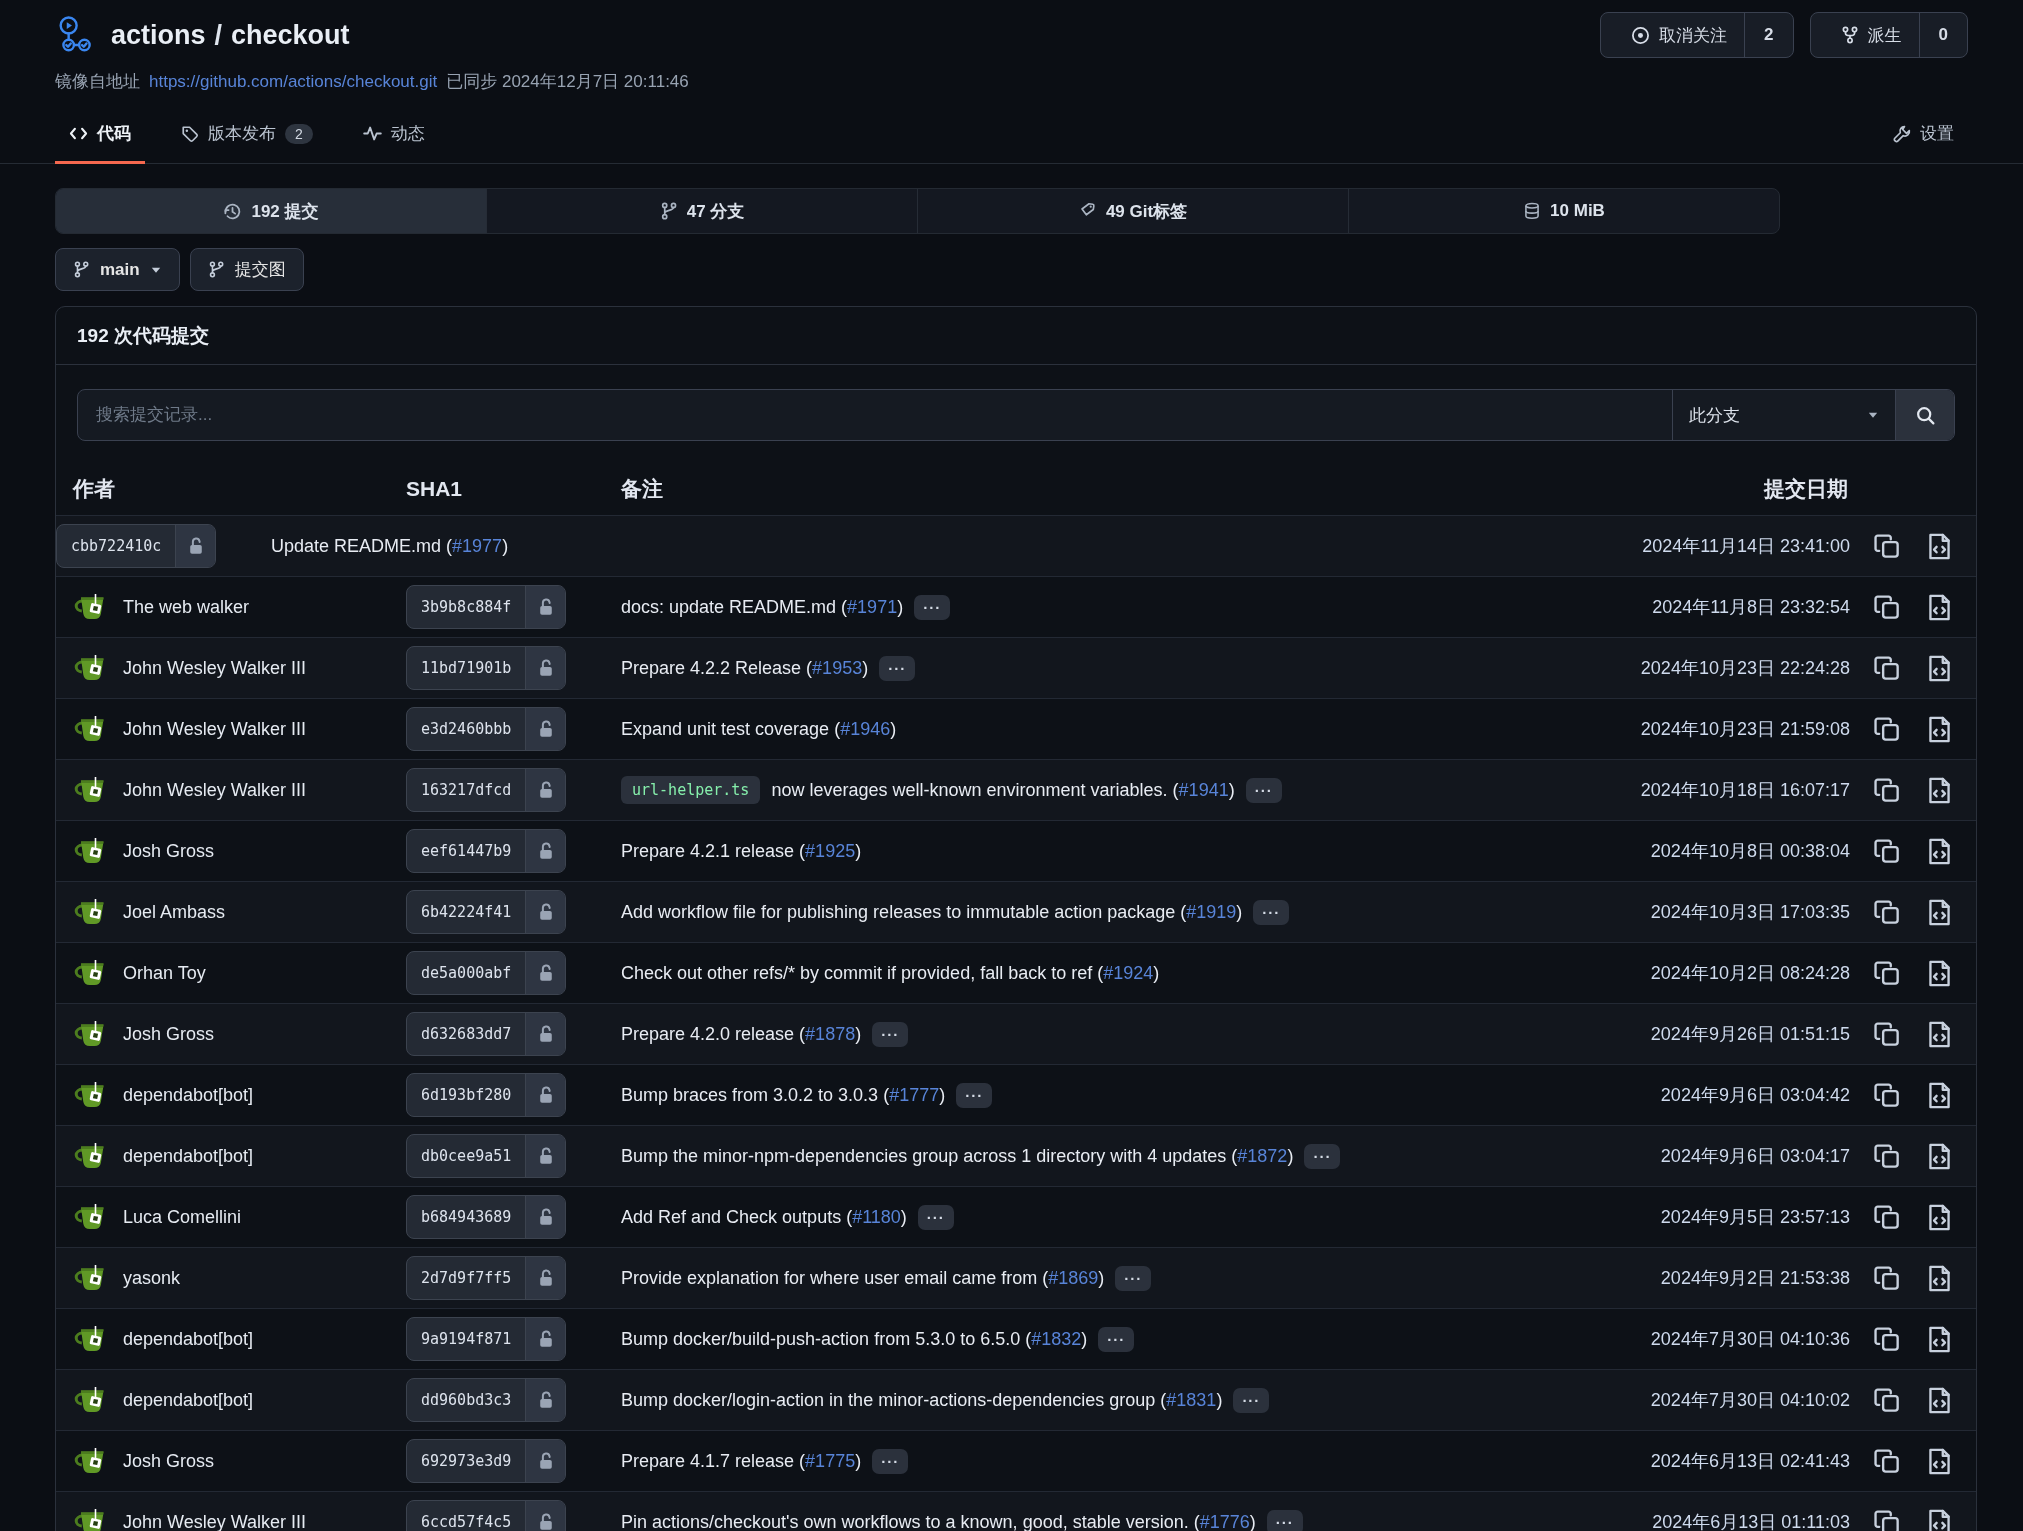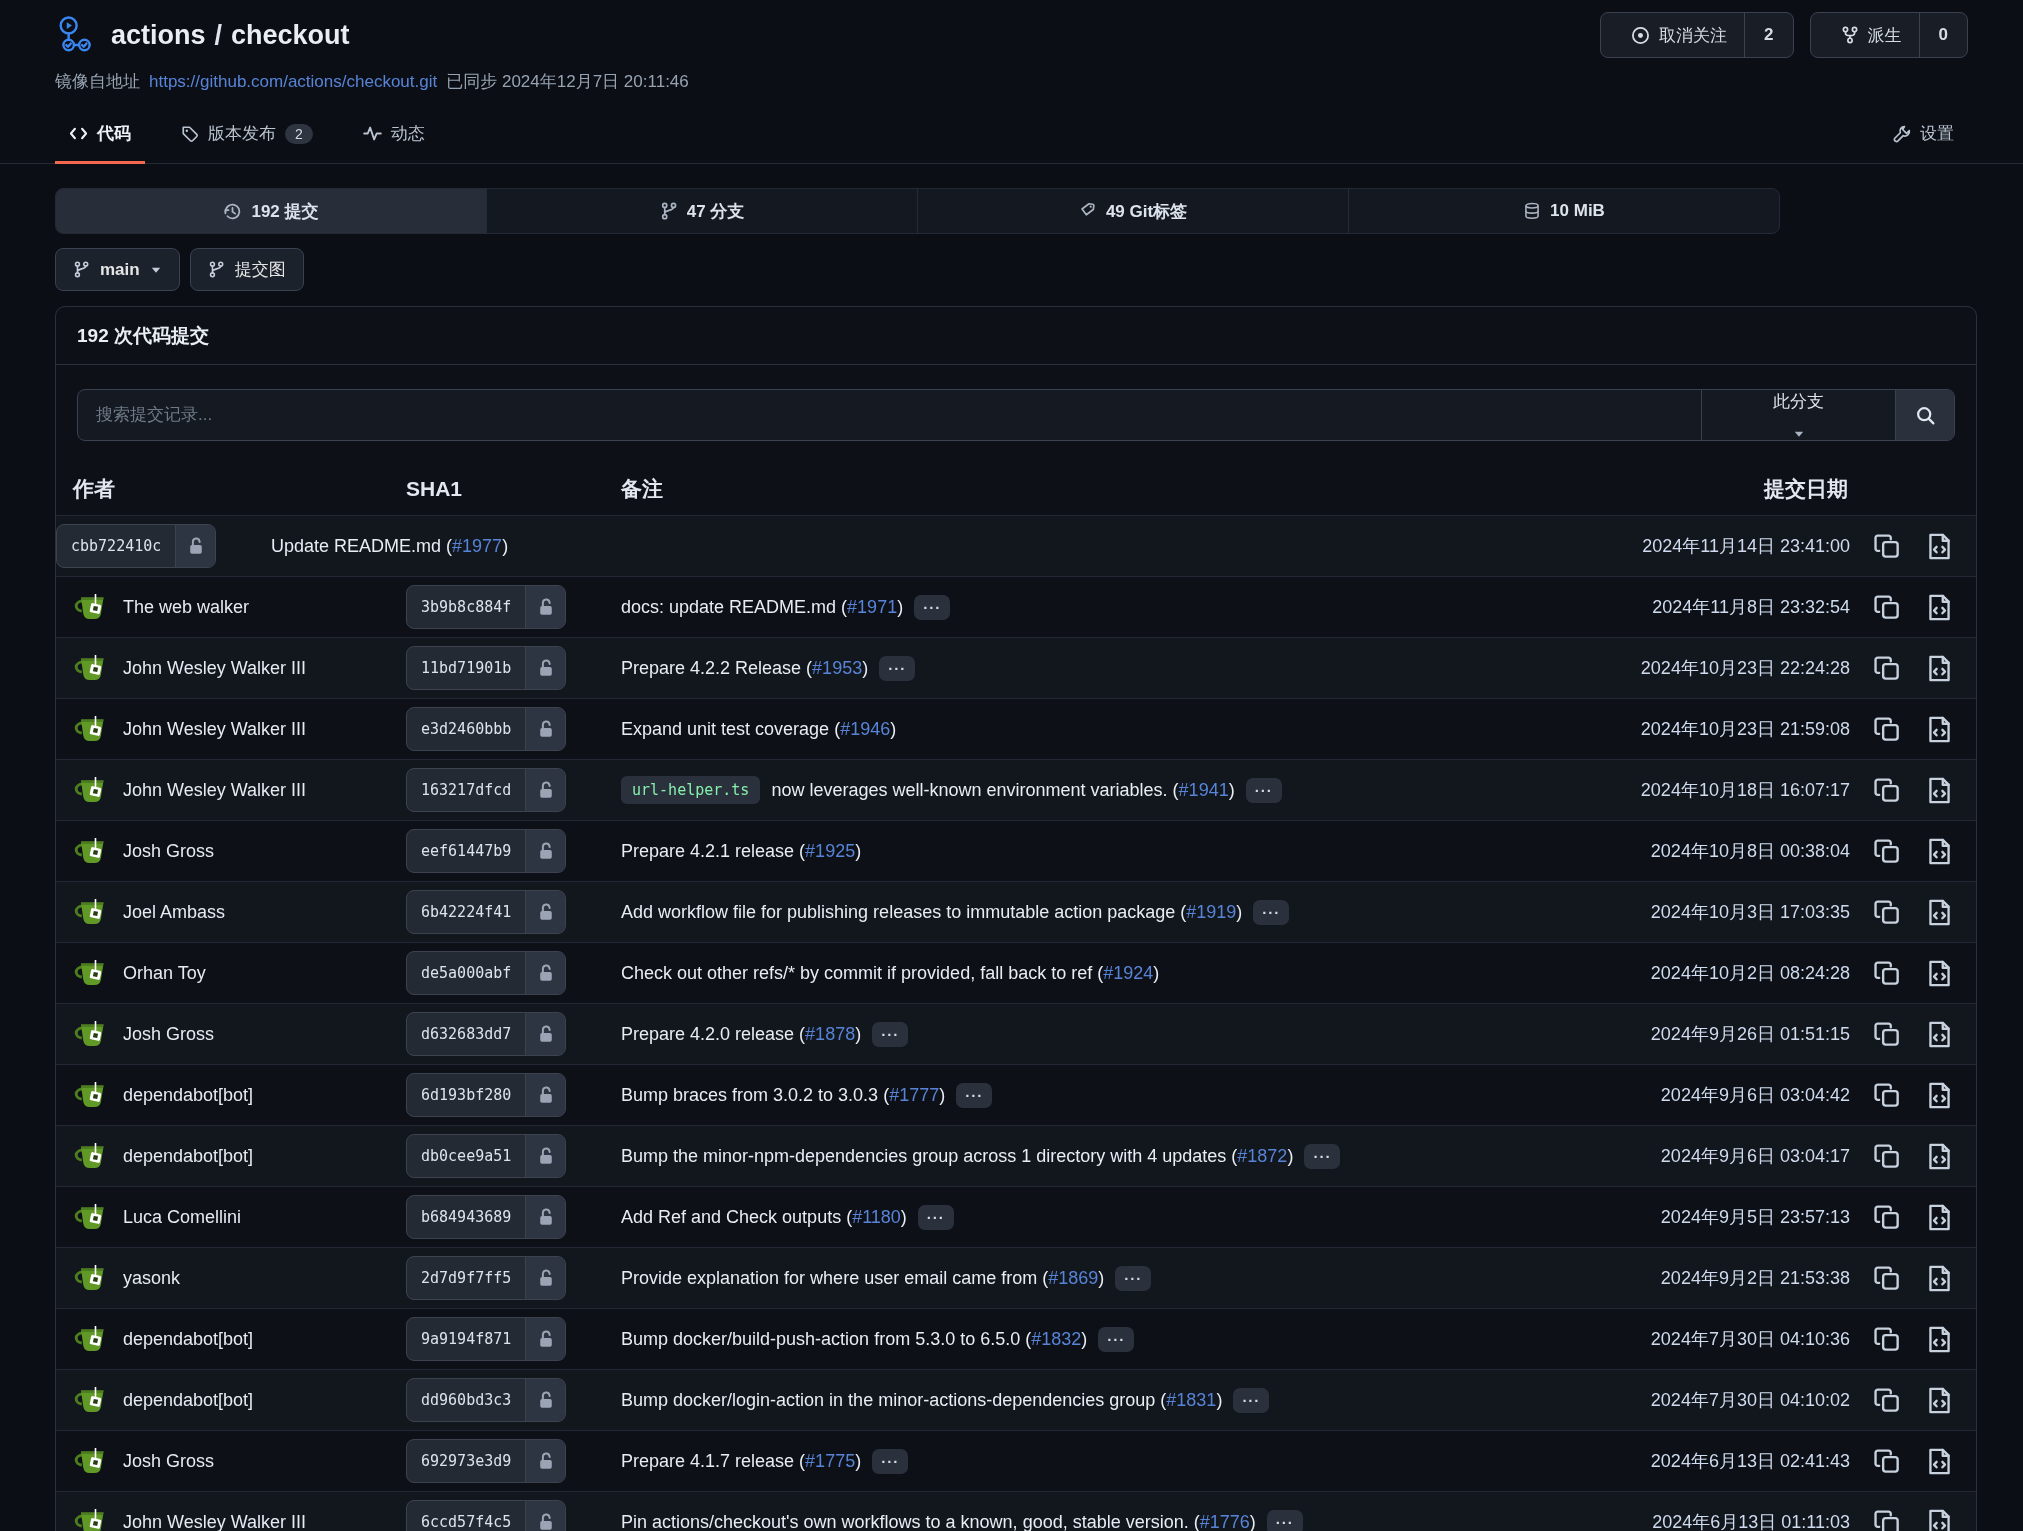--- a/index.html
+++ b/index.html
@@ -69,21 +69,21 @@
   .tool-btn .b-label{font-weight:700;}
   .tool-btn.graph .b-label{font-weight:400;}
 
   
   .panel{position:absolute;top:306px;left:55px;width:1922px;height:1260px;border:1px solid var(--panel-border);border-radius:10px;background:var(--panel-bg);overflow:hidden;}
   .panel-title{height:58px;display:flex;align-items:center;padding:0 21px;font-size:19px;font-weight:600;color:#e9eef5;border-bottom:1px solid var(--panel-border);}
   .search-row{padding:24px 21px 22px;}
   .search-group{display:flex;height:52px;border:1px solid var(--btn-border);border-radius:8px;overflow:hidden;background:var(--input-bg);}
   .search-group input{flex:1;background:transparent;border:none;outline:none;color:var(--text);font-size:17px;padding:0 18px;font-family:inherit;}
   .search-group input::placeholder{color:#6f7a89;}
-  .branch-select{width:194px;border-left:1px solid var(--btn-border);display:flex;align-items:center;justify-content:space-between;padding:0 16px;font-size:17px;color:#dfe5ee;cursor:pointer;flex-direction:column;}
+  .branch-select{width:223px;border-left:1px solid var(--btn-border);display:flex;align-items:center;justify-content:space-between;padding:0 16px;font-size:17px;color:#dfe5ee;cursor:pointer;}
   .search-btn{width:59px;border-left:1px solid var(--btn-border);background:var(--chip-bg);display:flex;align-items:center;justify-content:center;cursor:pointer;color:#e3e8f0;}
 
   
   .thead{display:flex;align-items:center;height:52px;font-size:21px;font-weight:700;color:#e2e7f0;}
   .col-author{width:350px;padding-left:17px;display:flex;align-items:center;gap:14px;flex:none;}
   .col-sha{width:215px;flex:none;}
   .col-msg{flex:1;display:flex;align-items:center;gap:11px;min-width:0;}
   .col-date{flex:none;text-align:center;}
   .thead .col-date{padding-right:128px;margin-left:auto;}
   .commit-row{display:flex;align-items:center;height:61px;border-top:1px solid var(--row-border);padding-right:22px;font-size:18px;}

